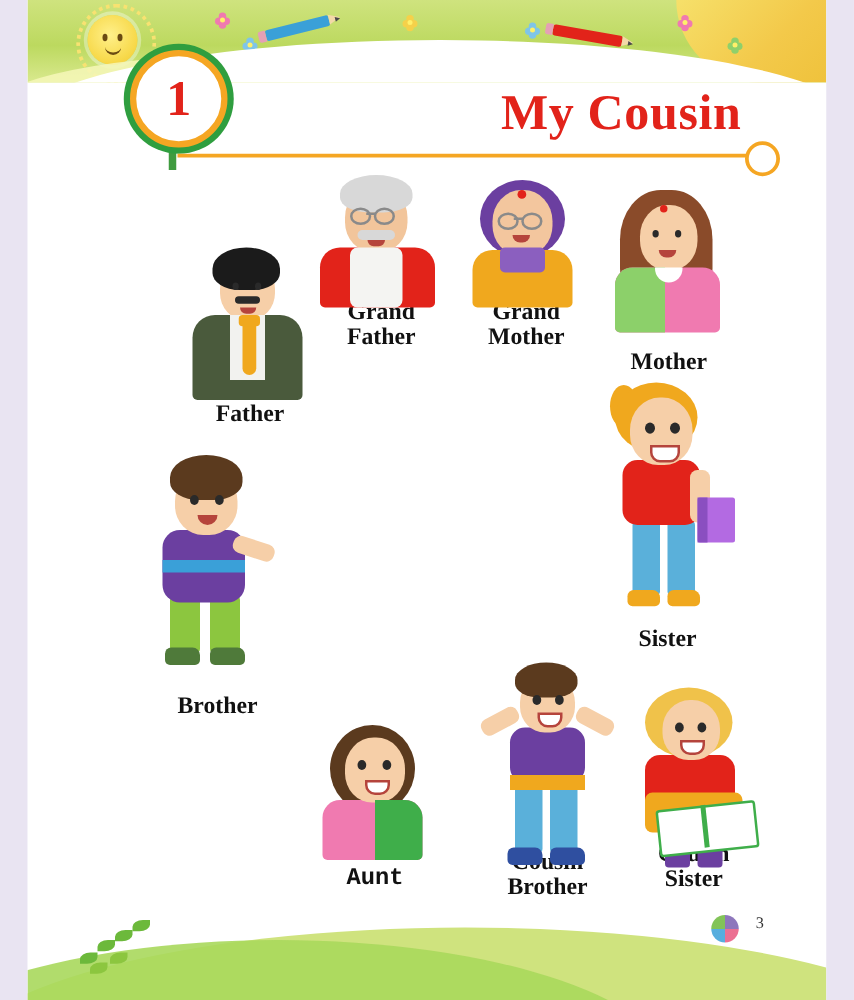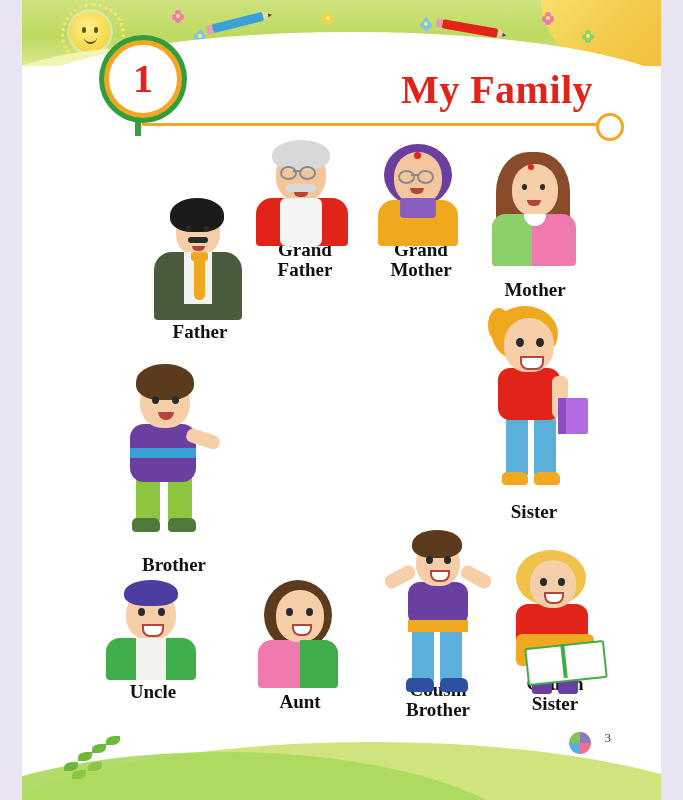--- a/index.html
+++ b/index.html
@@ -406,21 +406,21 @@
     <div class="wave2"></div>
     <div class="wave"></div>
   </div>
 
   <div class="badge-stem"></div>
   <div class="badge">
     <span>1</span>
   </div>
   <div class="title-rule"></div>
   <div class="title-dot"></div>
-  <div class="page-title">My Family</div>
+  <div class="page-title">My Cousin</div>
 
   <div class="member" style="left:118px; top:196px; width:120px; height:150px;">
     <div class="fig">
       <div class="hair" style="left:30px; top:2px; width:54px; height:34px; background:#1b1b1b;"></div>
       <div class="head" style="left:36px; top:12px; width:44px; height:48px;"></div>
       <div class="eye" style="left:46px; top:30px;"></div>
       <div class="eye" style="left:64px; top:30px;"></div>
       <div style="position:absolute; left:48px; top:41px; width:20px; height:6px; background:#2a2a2a; border-radius:3px; z-index:5;"></div>
       <div class="mouth" style="left:52px; top:50px; width:13px; height:5px;"></div>
       <div class="body" style="left:14px; top:56px; width:88px; height:68px; background:#4a5a3c; border-radius:18px 18px 4px 4px;"></div>
@@ -519,44 +519,32 @@
       </div>
       <div class="shoe" style="left:40px; top:174px; width:26px; height:13px; background:#f0a81e;"></div>
       <div class="shoe" style="left:72px; top:174px; width:26px; height:13px; background:#f0a81e;"></div>
 
       <div style="position:absolute; left:96px; top:100px; width:30px; height:36px; background:#b36ae2; border-radius:2px; z-index:5;"></div>
       <div style="position:absolute; left:96px; top:100px; width:8px; height:36px; background:#8a4fc0; z-index:6;"></div>
     </div>
     <div class="caption" style="left:8px; top:204px; width:128px; font-size:19px;">Sister</div>
   </div>
 
-  <div class="member" style="left:70px; top:578px; width:122px; height:140px;">
-    <div class="fig">
-      <div class="hair" style="left:32px; top:2px; width:54px; height:26px; background:#4a3fa0;"></div>
-      <div class="head" style="left:34px; top:12px; width:50px; height:50px;"></div>
-      <div class="eye" style="left:46px; top:30px; width:7px; height:8px;"></div>
-      <div class="eye" style="left:66px; top:30px; width:7px; height:8px;"></div>
-      <div class="mouth" style="left:50px; top:46px; width:18px; height:9px; background:#ffffff; border:2px solid #b5443c;"></div>
-      <div class="body" style="left:14px; top:60px; width:90px; height:42px; background:#3fae4a; border-radius:14px 14px 4px 4px;"></div>
-      <div style="position:absolute; left:44px; top:60px; width:30px; height:42px; background:#f2f2ef; z-index:3;"></div>
-    </div>
-    <div class="caption" style="left:0px; top:104px; width:122px; font-size:19px;">Uncle</div>
-  </div>
 
   <div class="member" style="left:218px; top:578px; width:120px; height:150px;">
     <div class="fig">
       <div class="hairback" style="left:24px; top:2px; width:68px; height:70px; background:#5b3a1e;"></div>
       <div class="head" style="left:36px; top:12px; width:48px; height:52px;"></div>
       <div class="eye" style="left:46px; top:30px; width:7px; height:8px;"></div>
       <div class="eye" style="left:66px; top:30px; width:7px; height:8px;"></div>
       <div class="mouth" style="left:52px; top:46px; width:16px; height:8px; background:#ffffff; border:2px solid #b5443c;"></div>
       <div class="body" style="left:18px; top:62px; width:80px; height:48px; background:#f07ab0; border-radius:14px 14px 4px 4px;"></div>
       <div style="position:absolute; left:60px; top:62px; width:38px; height:48px; background:#3fae4a; border-radius:0 14px 4px 0; z-index:3;"></div>
     </div>
-    <div class="caption" style="left:0px; top:114px; width:120px; font-size:19px;">Aunt</div>
+    <div class="caption" style="left:0px; top:114px; width:120px; font-size:19px;font-family:Liberation Mono, monospace;">Aunt</div>
   </div>
 
   <div class="member" style="left:352px; top:528px; width:128px; height:198px;">
     <div class="fig">
       <div class="hair" style="left:38px; top:2px; width:50px; height:28px; background:#5b3a1e;"></div>
       <div class="head" style="left:42px; top:12px; width:44px; height:46px;"></div>
       <div class="eye" style="left:52px; top:28px; width:7px; height:8px;"></div>
       <div class="eye" style="left:70px; top:28px; width:7px; height:8px;"></div>
       <div class="mouth" style="left:56px; top:42px; width:16px; height:8px; background:#ffffff; border:2px solid #b5443c;"></div>
       <div class="body" style="left:34px; top:54px; width:60px; height:44px; background:#6b3fa0; border-radius:12px;"></div>

